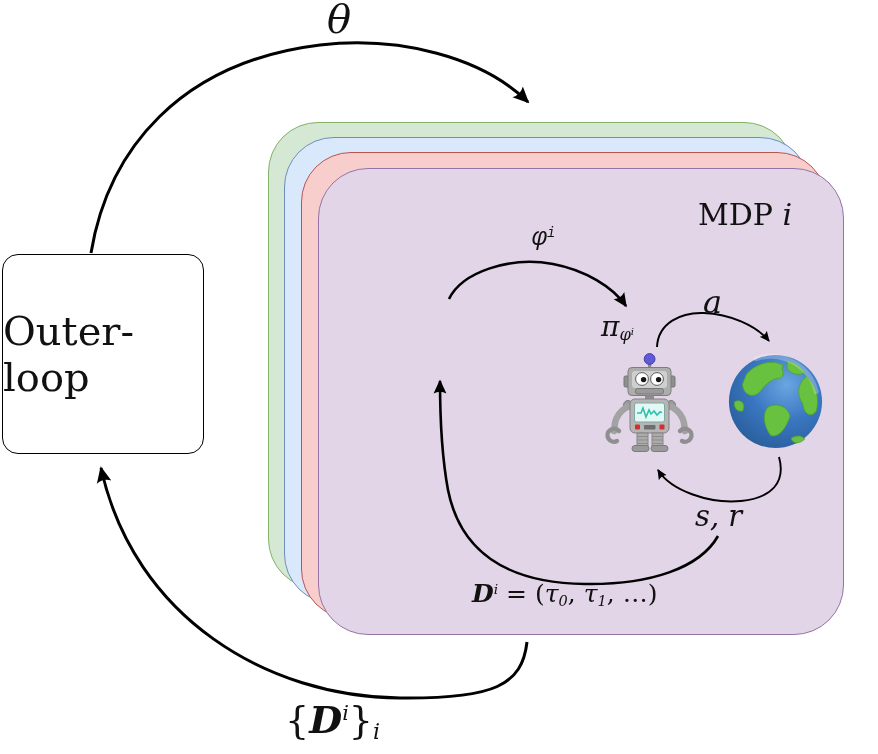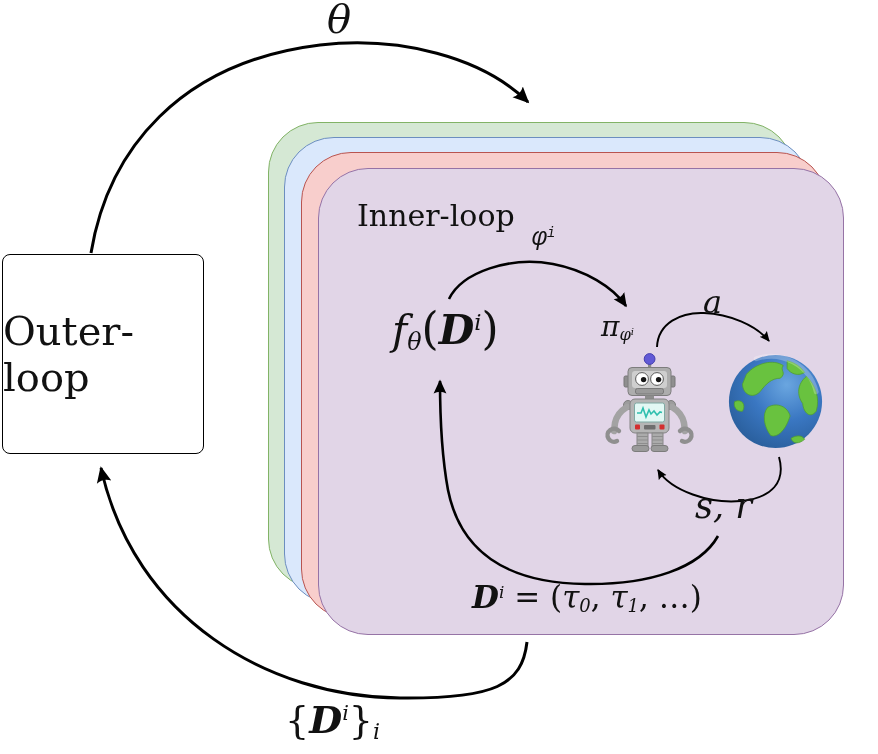--- a/index.html
+++ b/index.html
@@ -19,39 +19,39 @@
     position:absolute; width:524px; height:465px; border-radius:50px;
     border:1.4px solid;
   }
   .card.green{ left:268px; top:122px; background:var(--card-green-fill); border-color:var(--card-green-stroke);}
   .card.blue { left:284px; top:137px; background:var(--card-blue-fill);  border-color:var(--card-blue-stroke);}
   .card.red  { left:301px; top:152px; background:var(--card-red-fill);   border-color:var(--card-red-stroke);}
   .card.purple{left:318px; top:168px; background:var(--card-purple-fill);border-color:var(--card-purple-stroke);}
   .outer-box{
     position:absolute; left:2px; top:254px; width:200px; height:198px;
     background:var(--box-fill); border:1.5px solid var(--box-stroke);
-    border-radius:8px; display:flex; align-items:center; justify-content:center;
+    border-radius:16px; display:flex; align-items:center; justify-content:center;
   }
   .outer-box .lbl{ font-size:40px; }
   .txt{ position:absolute; white-space:nowrap; }
   .it{ font-style:italic; }
   .scriptD{ font-style:italic; font-weight:bold; }
   sup.m{ font-size:0.55em; vertical-align:0.6em; font-style:italic; }
   sub.m{ font-size:0.58em; vertical-align:-0.25em; font-style:italic; }
   sub.m .ss{ font-size:0.62em; vertical-align:0.5em; font-style:italic; }
   #inner-loop-label{ left:357px; top:198px; font-size:30px; }
   #mdp-label{ left:698px; top:197px; font-size:30px; }
   #theta-label{ left:327px; top:-4px; font-size:40px; }
   #phi-label{ left:532px; top:224px; font-size:25px;font-family:Liberation Mono, monospace; }
   #f-expr{ left:392px; top:303px; font-size:41px; }
   #f-expr .paren{ font-size:1.07em; font-weight:300; }
   #pi-expr{ left:601px; top:310px; font-size:28px; }
   #a-label{ left:703px; top:283px; font-size:32px; }
-  #sr-label{ left:695px; top:486px; font-size:35px; }
-  #d-eq{ left:472px; top:579px; font-size:31px; }
+  #sr-label{ left:695px; top:499px; font-size:29px; }
+  #d-eq{ left:472px; top:579px; font-size:25px; }
   #set-d{ left:285px; top:697px; font-size:38px; }
   .layer{ position:absolute; left:0; top:0; }
   svg{ display:block; }
   #arrows{ position:absolute; left:0; top:0; pointer-events:none; }
 </style>
 </head>
 <body>
 
 <div class="canvas">
 
@@ -125,26 +125,25 @@
       <path d="M82,24 C91,33 96,46 92,60 C86,68 79,62 78,52 C72,44 72,32 82,24 Z"></path>
       <path d="M42,56 C52,50 63,56 65,65 C61,78 53,88 45,85 C38,76 36,63 42,56 Z"></path>
       <path d="M8,50 C15,47 20,53 16,60 C10,61 6,55 8,50 Z"></path>
       <path d="M66,88 C72,84 78,85 80,89 C74,94 68,94 66,88 Z"></path>
     </g>
     <path d="M30,6 A48,48 0 0 1 92,40" fill="none" stroke="#ffffff" stroke-opacity="0.25" stroke-width="5" stroke-linecap="round"></path>
   </svg>
 
   <div class="txt it" id="theta-label">θ</div>
 
-  <div class="txt" id="inner-loop-label">Inner-loop</div>
 
+  <div class="txt" id="mdp-label"><span>MDP </span><span class="it">i</span></div>
 
   <div class="txt" id="phi-label"><span class="it">φ</span><sup class="m">i</sup></div>
 
-  <div class="txt" id="f-expr"><span class="it">f</span><sub class="m">θ</sub><span class="paren">(</span><span class="scriptD">D</span><sup class="m">i</sup><span class="paren">)</span></div>
 
   <div class="txt" id="pi-expr"><span class="it">π</span><sub class="m"><span>φ</span><span class="ss">i</span></sub></div>
 
   <div class="txt it" id="a-label">a</div>
 
   <div class="txt it" id="sr-label">s, r</div>
 
   <div class="txt" id="d-eq"><span class="scriptD">D</span><sup class="m">i</sup><span> = (</span><span class="it">τ</span><sub class="m">0</sub><span>, </span><span class="it">τ</span><sub class="m">1</sub><span>, …)</span></div>
 
   <div class="txt" id="set-d"><span>{</span><span class="scriptD">D</span><sup class="m">i</sup><span>}</span><sub class="m">i</sub></div>

